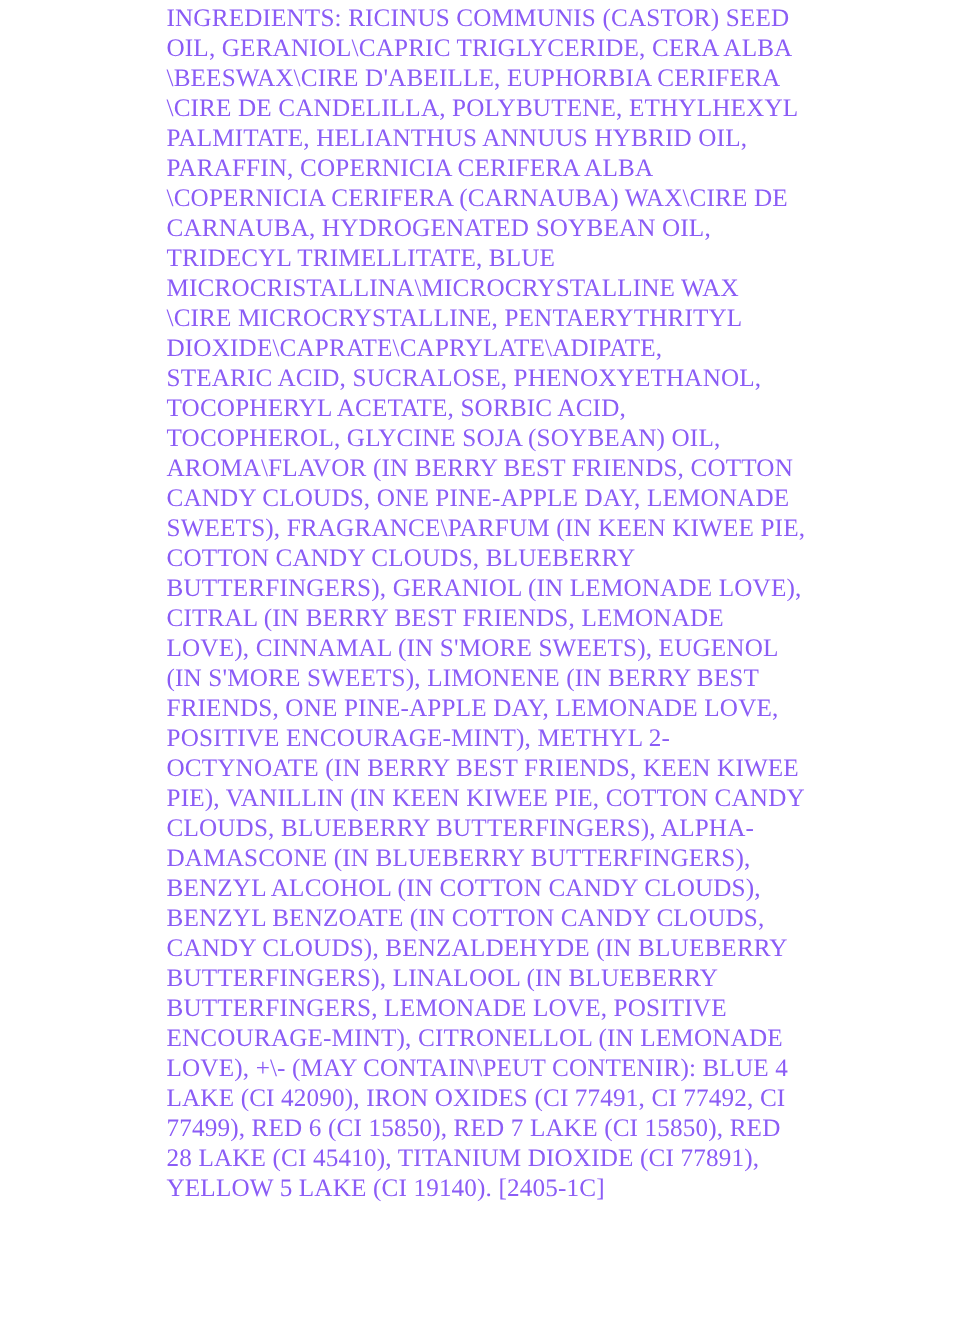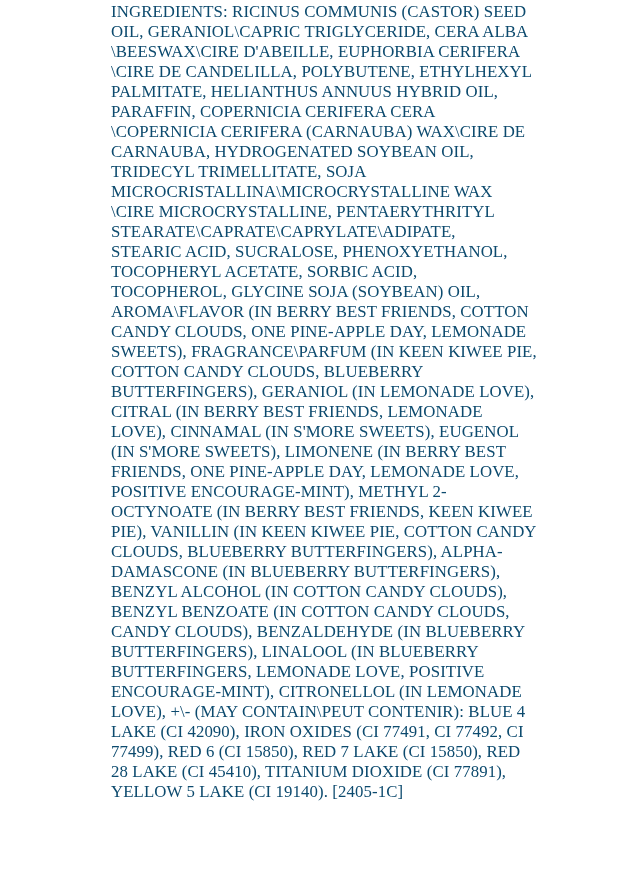--- a/index.html
+++ b/index.html
@@ -17,41 +17,41 @@
   .doc {
     position: absolute;
     left: 111px;
     top: 2px;
     width: 450px;
   }
   .text-line {
     font-family: "Liberation Serif", "DejaVu Serif", serif;
     font-size: 16.8px;
     line-height: 20px;
-    color: #0c4a6e;
+    color: #8b5cf6;
     white-space: pre;
     letter-spacing: 0.1px;
   }
 </style>
 </head>
 <body>
 
 <div class="doc">
     <div class="text-line">INGREDIENTS: RICINUS COMMUNIS (CASTOR) SEED</div>
     <div class="text-line">OIL, GERANIOL\CAPRIC TRIGLYCERIDE, CERA ALBA</div>
     <div class="text-line">\BEESWAX\CIRE D'ABEILLE, EUPHORBIA CERIFERA</div>
     <div class="text-line">\CIRE DE CANDELILLA, POLYBUTENE, ETHYLHEXYL</div>
     <div class="text-line">PALMITATE, HELIANTHUS ANNUUS HYBRID OIL,</div>
-    <div class="text-line">PARAFFIN, COPERNICIA CERIFERA CERA</div>
+    <div class="text-line">PARAFFIN, COPERNICIA CERIFERA ALBA</div>
     <div class="text-line">\COPERNICIA CERIFERA (CARNAUBA) WAX\CIRE DE</div>
     <div class="text-line">CARNAUBA, HYDROGENATED SOYBEAN OIL,</div>
-    <div class="text-line">TRIDECYL TRIMELLITATE, SOJA</div>
+    <div class="text-line">TRIDECYL TRIMELLITATE, BLUE</div>
     <div class="text-line">MICROCRISTALLINA\MICROCRYSTALLINE WAX</div>
     <div class="text-line">\CIRE MICROCRYSTALLINE, PENTAERYTHRITYL</div>
-    <div class="text-line">STEARATE\CAPRATE\CAPRYLATE\ADIPATE,</div>
+    <div class="text-line">DIOXIDE\CAPRATE\CAPRYLATE\ADIPATE,</div>
     <div class="text-line">STEARIC ACID, SUCRALOSE, PHENOXYETHANOL,</div>
     <div class="text-line">TOCOPHERYL ACETATE, SORBIC ACID,</div>
     <div class="text-line">TOCOPHEROL, GLYCINE SOJA (SOYBEAN) OIL,</div>
     <div class="text-line">AROMA\FLAVOR (IN BERRY BEST FRIENDS, COTTON</div>
     <div class="text-line">CANDY CLOUDS, ONE PINE-APPLE DAY, LEMONADE</div>
     <div class="text-line">SWEETS), FRAGRANCE\PARFUM (IN KEEN KIWEE PIE,</div>
     <div class="text-line">COTTON CANDY CLOUDS, BLUEBERRY</div>
     <div class="text-line">BUTTERFINGERS), GERANIOL (IN LEMONADE LOVE),</div>
     <div class="text-line">CITRAL (IN BERRY BEST FRIENDS, LEMONADE</div>
     <div class="text-line">LOVE), CINNAMAL (IN S'MORE SWEETS), EUGENOL</div>

